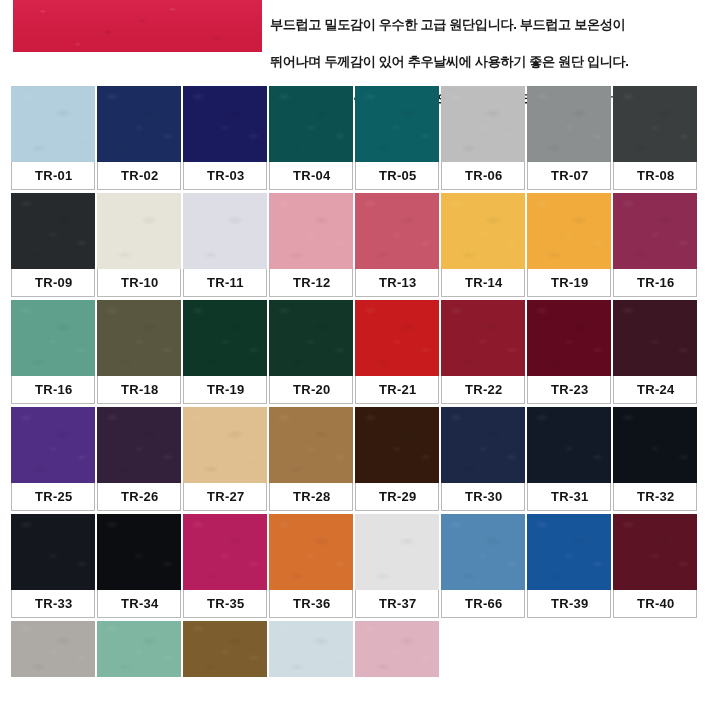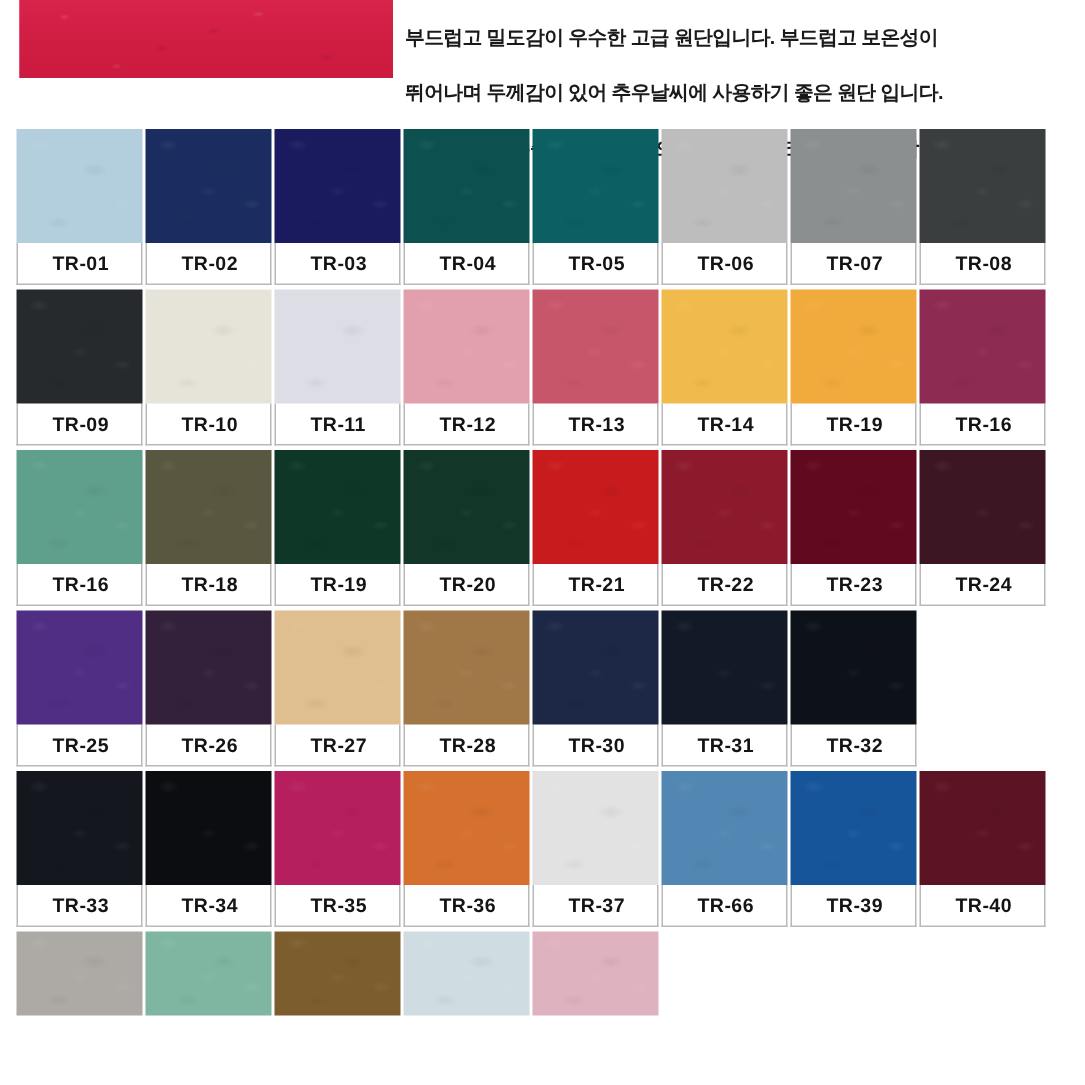--- a/index.html
+++ b/index.html
@@ -237,20 +237,24 @@
       </div>
       <div class="swatch-cell">
         <div class="swatch-color" style="background-color: rgb(223, 190, 143);"></div>
         <div class="swatch-label">TR-27</div>
       </div>
       <div class="swatch-cell">
         <div class="swatch-color" style="background-color: rgb(160, 120, 72);"></div>
         <div class="swatch-label">TR-28</div>
       </div>
       <div class="swatch-cell">
+        <div class="swatch-color" style="background-color: rgb(51, 26, 13);"></div>
+        <div class="swatch-label">TR-29</div>
+      </div>
+      <div class="swatch-cell">
         <div class="swatch-color" style="background-color: rgb(29, 39, 70);"></div>
         <div class="swatch-label">TR-30</div>
       </div>
       <div class="swatch-cell">
         <div class="swatch-color" style="background-color: rgb(17, 26, 38);"></div>
         <div class="swatch-label">TR-31</div>
       </div>
       <div class="swatch-cell">
         <div class="swatch-color" style="background-color: rgb(13, 17, 24);"></div>
         <div class="swatch-label">TR-32</div>

